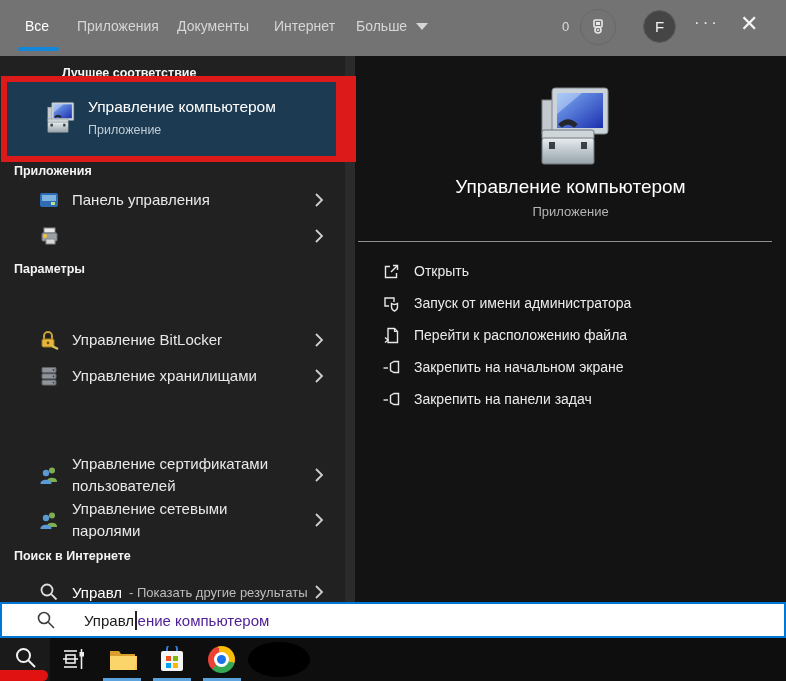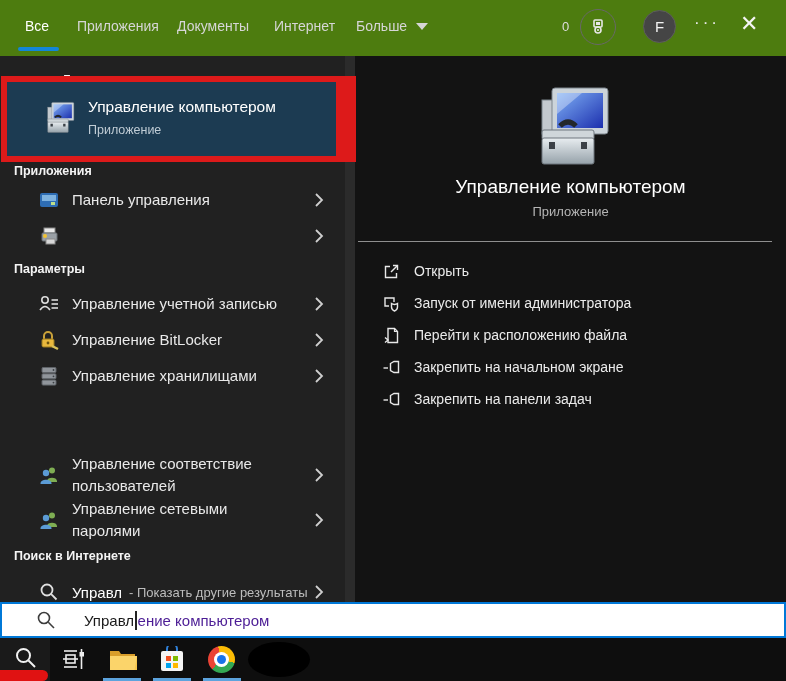--- a/index.html
+++ b/index.html
@@ -1,20 +1,20 @@
 <!DOCTYPE html>
 <html><head>
 <meta charset="utf-8">
 <style>
   html,body{margin:0;padding:0;background:#000;}
   .screen{position:relative;width:786px;height:681px;background:#1d1d1d;
           font-family:"Liberation Sans",sans-serif;overflow:hidden;color:#e6e6e6;}
 
   
-  .topbar{position:absolute;left:0;top:0;width:786px;height:56px;background:#4d7c0f;}
+  .topbar{position:absolute;left:0;top:0;width:786px;height:56px;background:#737373;}
   .tab{position:absolute;top:18px;font-size:14px;color:#d6d6d6;cursor:default;white-space:nowrap;}
   .tab.active{color:#ffffff;}
   .tab-underline{position:absolute;left:18px;top:47px;width:41px;height:4px;background:#1286d8;border-radius:2px;}
   .more-caret{display:inline-block;width:0;height:0;border-left:6px solid transparent;
               border-right:6px solid transparent;border-top:7px solid #d6d6d6;margin-left:9px;vertical-align:1px;}
   .rewards-count{position:absolute;left:562px;top:19px;font-size:13px;color:#dddddd;}
   .rewards-btn{position:absolute;left:580px;top:9px;width:36px;height:36px;border:1px solid #686868;
                border-radius:50%;box-sizing:border-box;display:flex;align-items:center;justify-content:center;}
   .avatar{position:absolute;left:643px;top:10px;width:33px;height:33px;border-radius:50%;background:#454545;
           border:1px solid #5d5d5d;box-sizing:border-box;display:flex;align-items:center;justify-content:center;
@@ -98,21 +98,21 @@
     <div class="avatar">
         <span>F</span>
       </div>
     <div class="ellipsis">···</div>
     <div class="close">✕</div>
   </div>
 
   <div class="leftpanel">
     <div class="scrollstrip"></div>
 
-    <div class="shead" style="top:17px;margin-left:48px;">Лучшее соответствие</div>
+    <div class="shead" style="top:10px;margin-left:48px;">Лучшее соответствие</div>
 
     <div class="bestmatch">
       <svg class="bm-ic" viewBox="0 0 96 88">
         <defs>
           <linearGradient id="scr1" x1="0" y1="0" x2="1" y2="1">
             <stop offset="0" stop-color="#7fb0f5"></stop>
               <stop offset="1" stop-color="#1c2fae"></stop>
           </linearGradient>
           <linearGradient id="box1" x1="0" y1="0" x2="0" y2="1">
             <stop offset="0" stop-color="#e8edf0"></stop>
@@ -156,33 +156,20 @@
         <circle cx="7" cy="11" r="2" fill="#f2c230"></circle>
         <rect x="8" y="14" width="9" height="5" fill="#d7d7d7" stroke="#8a8a8a"></rect>
       </svg>
       <svg class="chev" viewBox="0 0 16 16">
           <polyline points="5,2 11,8 5,14" fill="none" stroke="#cfcfcf" stroke-width="1.8"></polyline>
         </svg>
     </div>
 
     <div class="shead" style="top:206px;">Параметры</div>
 
-    <div class="lrow single" style="top:230px;">
-      <svg class="ric" viewBox="0 0 22 22">
-        <circle cx="7" cy="7" r="3.2" fill="none" stroke="#dcdcdc" stroke-width="1.6"></circle>
-        <path d="M2 17 q5 -7 10 0" fill="none" stroke="#dcdcdc" stroke-width="1.6"></path>
-        <line x1="13.5" y1="7" x2="20" y2="7" stroke="#dcdcdc" stroke-width="1.6"></line>
-        <line x1="13.5" y1="11" x2="20" y2="11" stroke="#dcdcdc" stroke-width="1.6"></line>
-        <line x1="13.5" y1="15" x2="20" y2="15" stroke="#dcdcdc" stroke-width="1.6"></line>
-      </svg>
-      <span class="rlabel">Управление учетной записью</span>
-      <svg class="chev" viewBox="0 0 16 16">
-          <polyline points="5,2 11,8 5,14" fill="none" stroke="#cfcfcf" stroke-width="1.8"></polyline>
-        </svg>
-    </div>
 
     <div class="lrow single" style="top:266px;">
       <svg class="ric" viewBox="0 0 22 22">
         <path d="M6 10 V7 a4 4 0 0 1 8 0 v3" fill="none" stroke="#caa23a" stroke-width="2"></path>
         <rect x="4" y="10" width="12" height="8" rx="1.5" fill="#e8b83d" stroke="#9a7a20"></rect>
         <circle cx="10" cy="14" r="1.4" fill="#6b5210"></circle>
         <line x1="14" y1="17" x2="20" y2="20" stroke="#d8c05a" stroke-width="2.4"></line>
       </svg>
       <span class="rlabel">Управление BitLocker</span>
       <svg class="chev" viewBox="0 0 16 16">
@@ -206,21 +193,21 @@
     </div>
 
 
     <div class="lrow double" style="top:392px;">
       <svg class="ric" viewBox="0 0 22 22">
         <circle cx="14" cy="6.5" r="3" fill="#7fae53"></circle>
         <path d="M9 17 c0 -4.5 10 -4.5 10 0 v1 h-10 z" fill="#7fae53"></path>
         <circle cx="8" cy="9" r="3.2" fill="#5b9bd5"></circle>
         <path d="M2.5 19.5 c0 -5 11 -5 11 0 v0.5 h-11 z" fill="#5b9bd5"></path>
       </svg>
-      <span class="rlabel">Управление соответствие пользователей</span>
+      <span class="rlabel">Управление сертификатами пользователей</span>
       <svg class="chev" viewBox="0 0 16 16">
           <polyline points="5,2 11,8 5,14" fill="none" stroke="#cfcfcf" stroke-width="1.8"></polyline>
         </svg>
     </div>
 
     <div class="lrow single" style="top:446px;">
       <svg class="ric" viewBox="0 0 22 22">
         <circle cx="14" cy="6.5" r="3" fill="#7fae53"></circle>
         <path d="M9 17 c0 -4.5 10 -4.5 10 0 v1 h-10 z" fill="#7fae53"></path>
         <circle cx="8" cy="9" r="3.2" fill="#5b9bd5"></circle>

